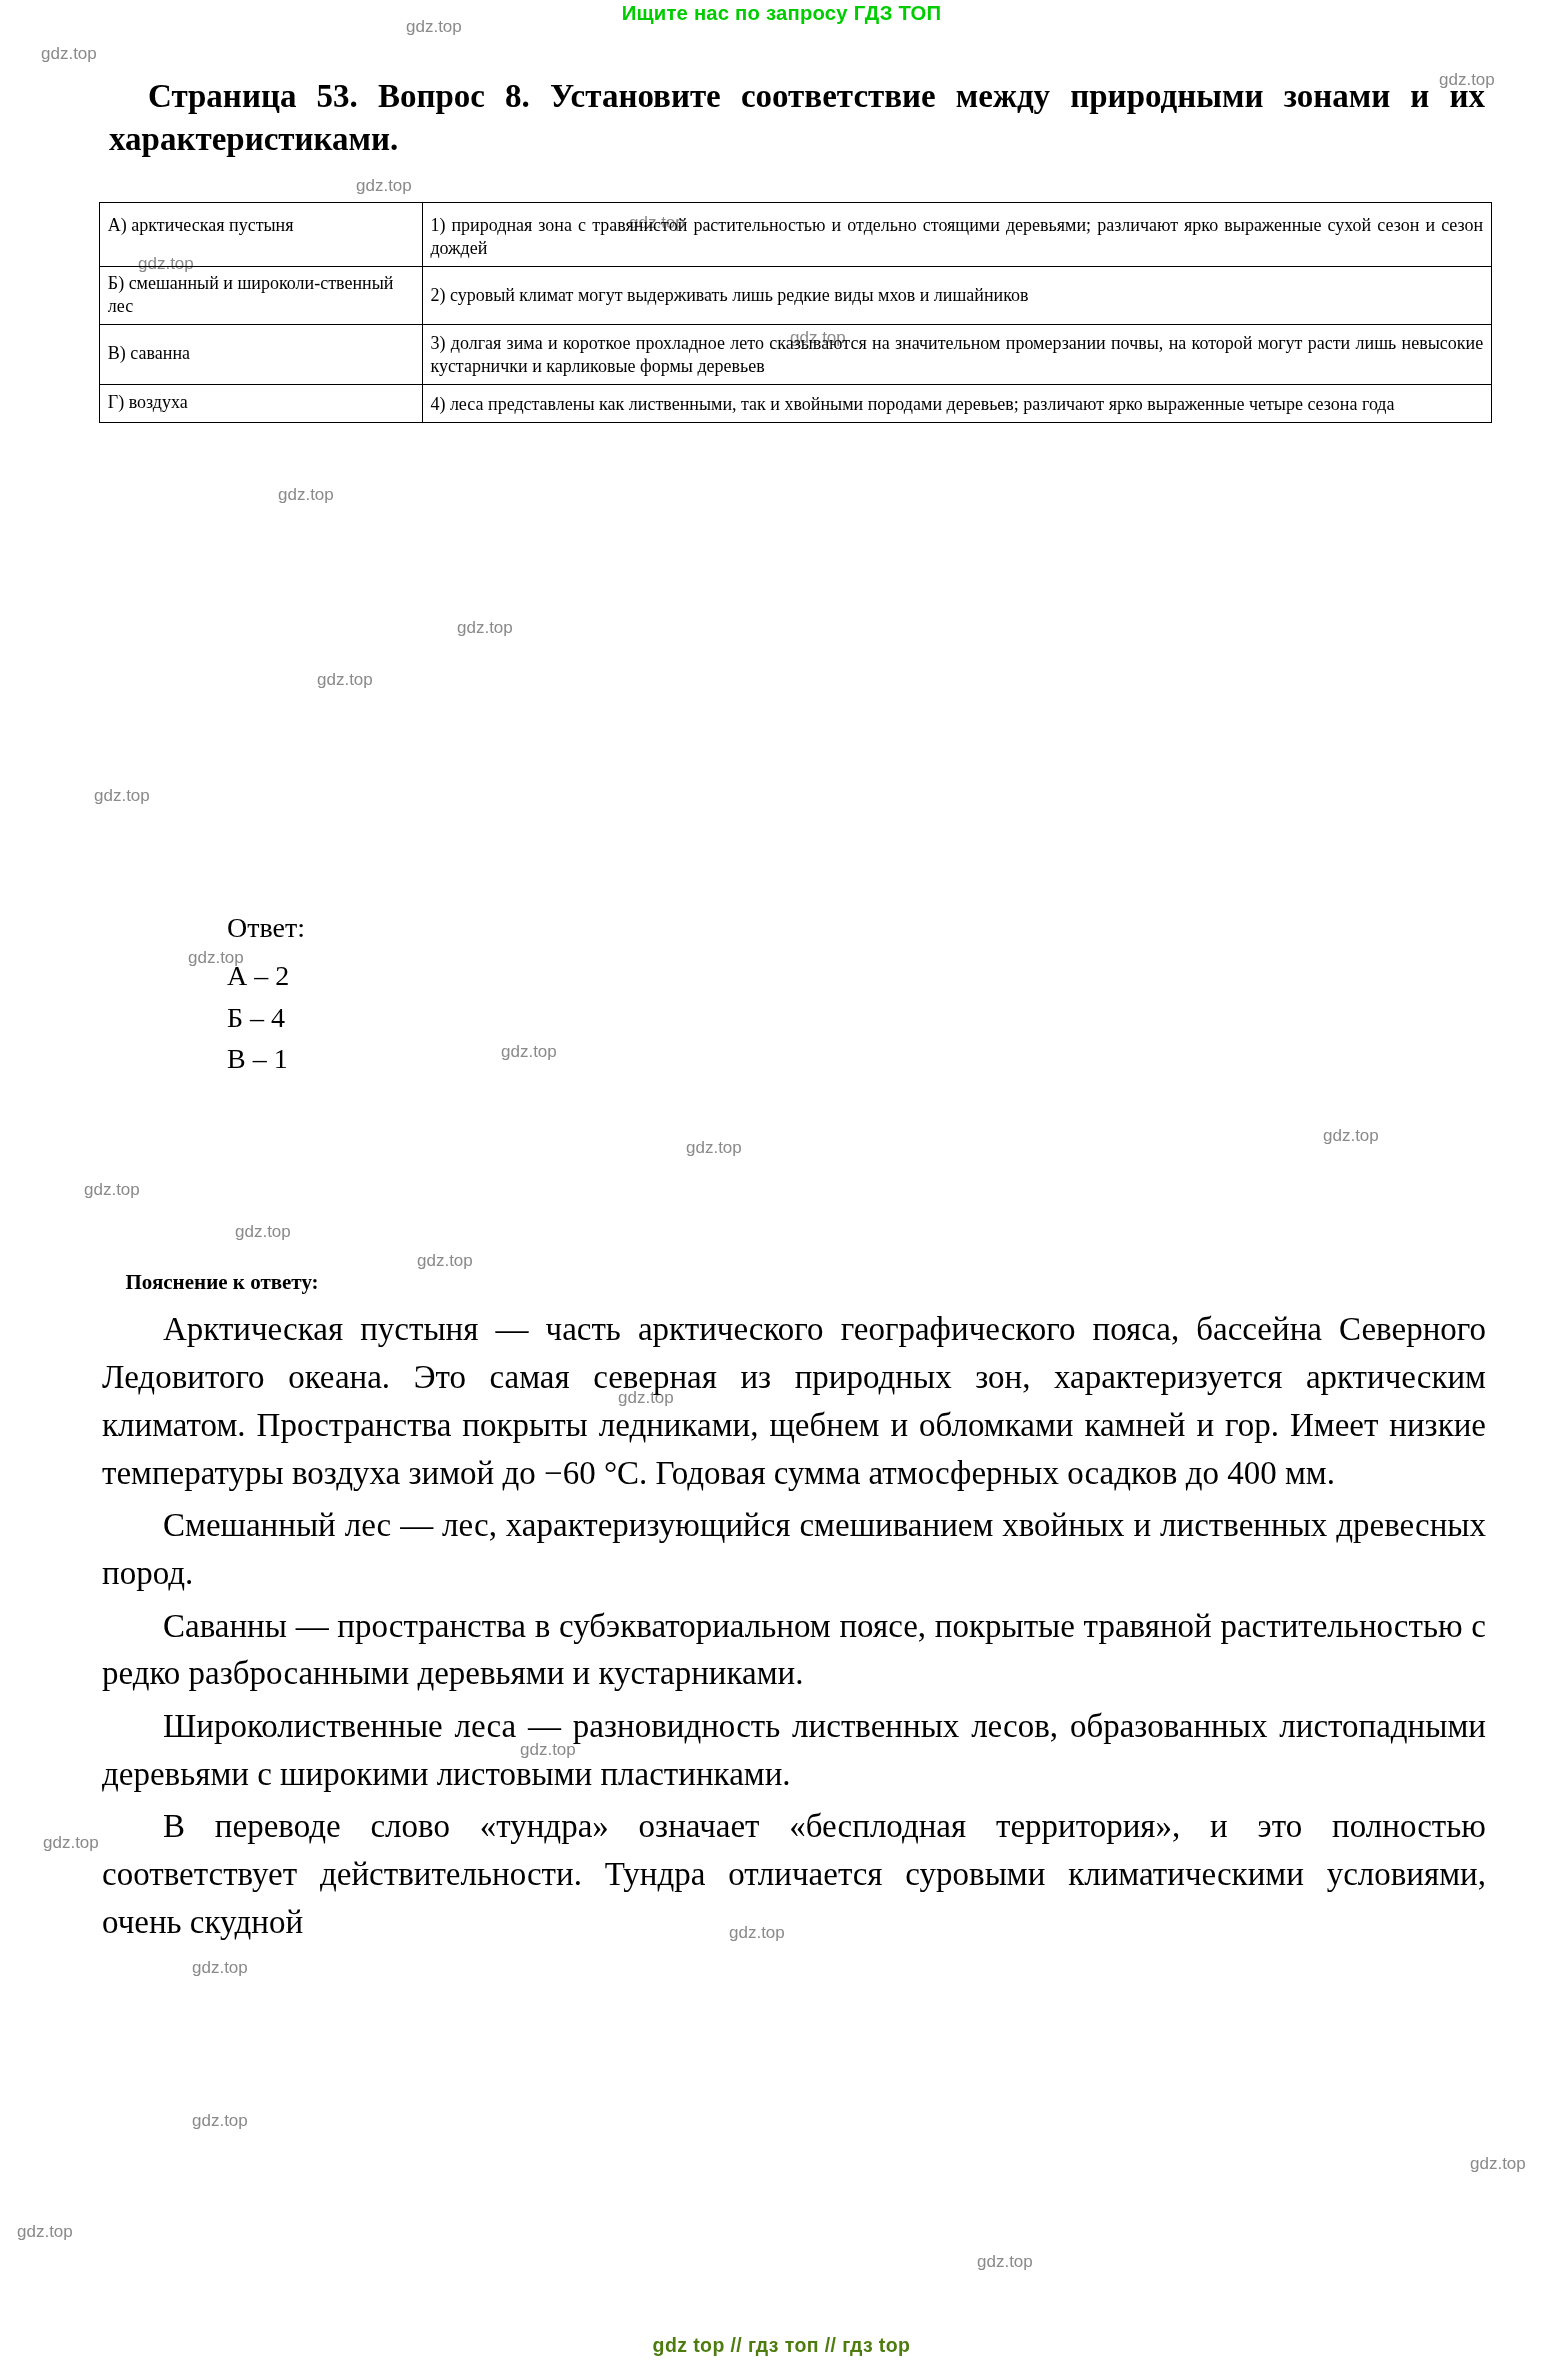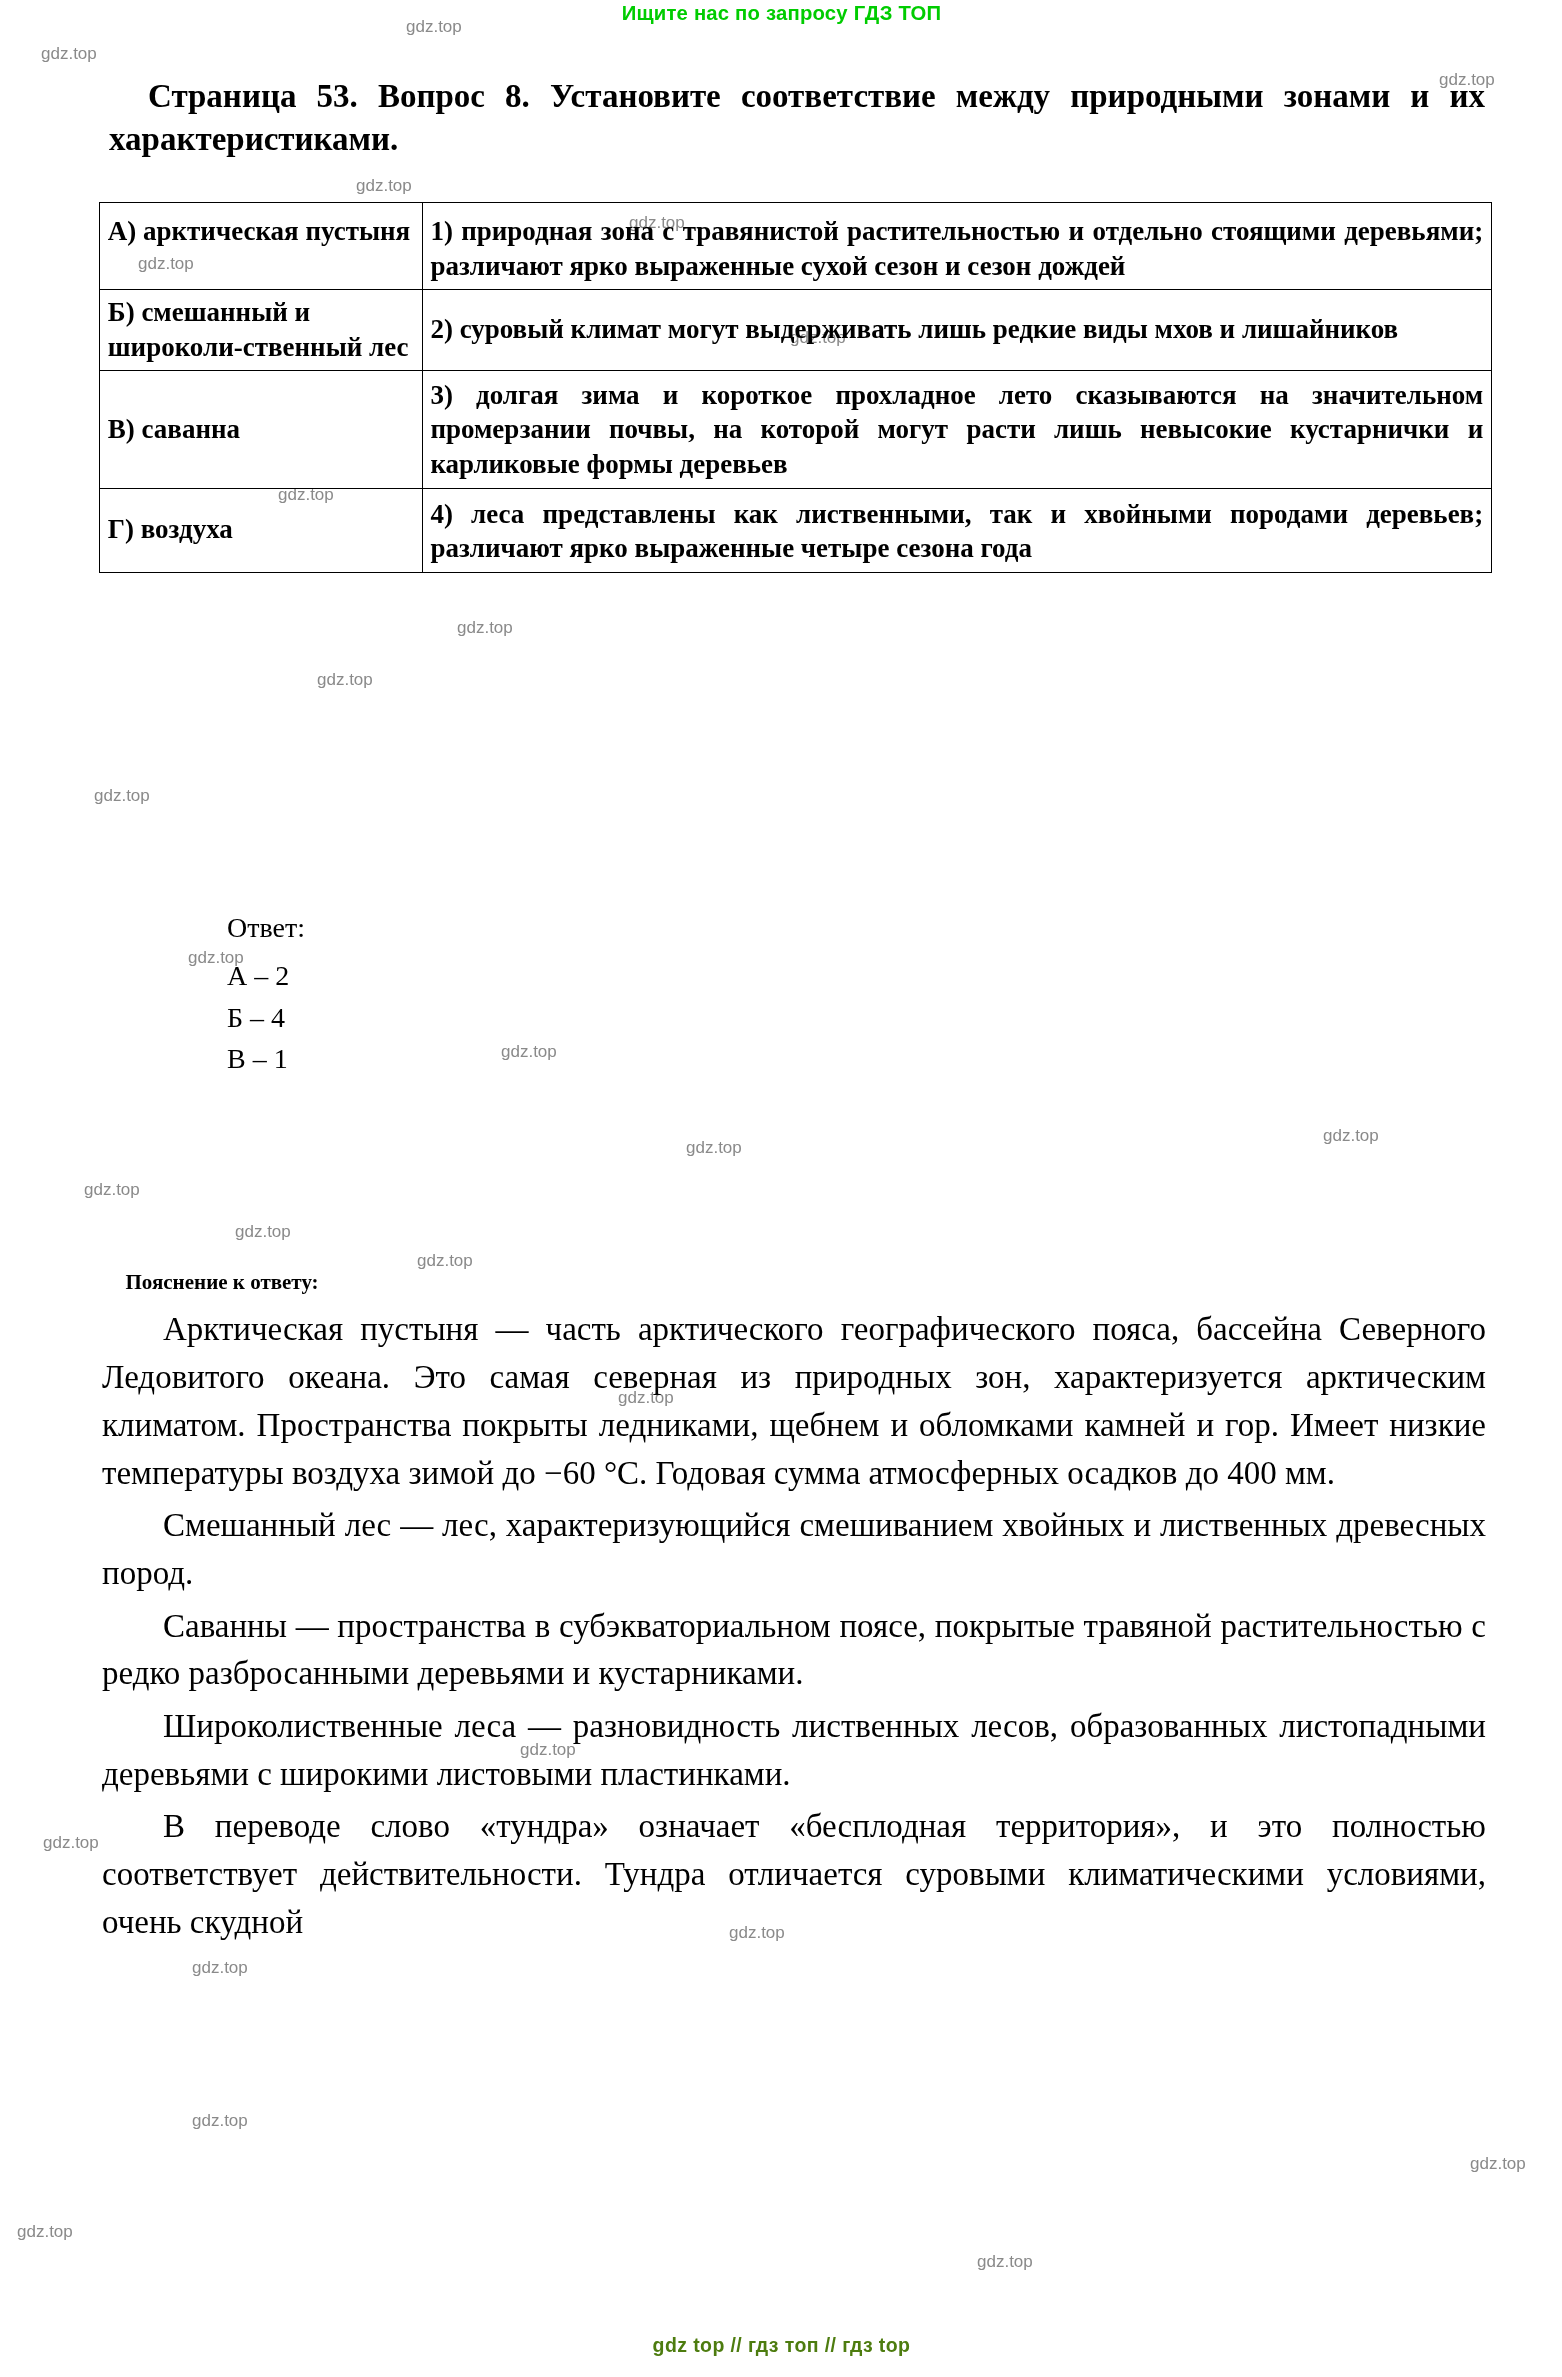--- a/index.html
+++ b/index.html
@@ -36,21 +36,21 @@
 
   
   .tbl{
     position:absolute;left:99px;top:202px;width:1393px;
     border-collapse:collapse;table-layout:fixed;
   }
   .tbl td{
     border:1.6px solid #000;
     vertical-align:middle;
     padding:4.7px 7.8px 6.3px 7.8px;
-    font-size:27px;font-weight:700;line-height:1.28;
+    font-size:18px;font-weight:400;line-height:1.28;
   }
   .tbl td.left{width:306px;}
   .tbl td.right{text-align:justify;text-align-last:left;}
   .r1 .left{vertical-align:top;padding-top:11px;}
   .r1 .right{vertical-align:top;padding-top:11px;}
   .r2 .left{vertical-align:middle;}
   .r3 .left{vertical-align:middle;}
   .r4 .left{vertical-align:middle;}
   .r3 .right{vertical-align:top;padding-top:6.3px;}
   .r4 .right{vertical-align:top;padding-top:7.8px;}

